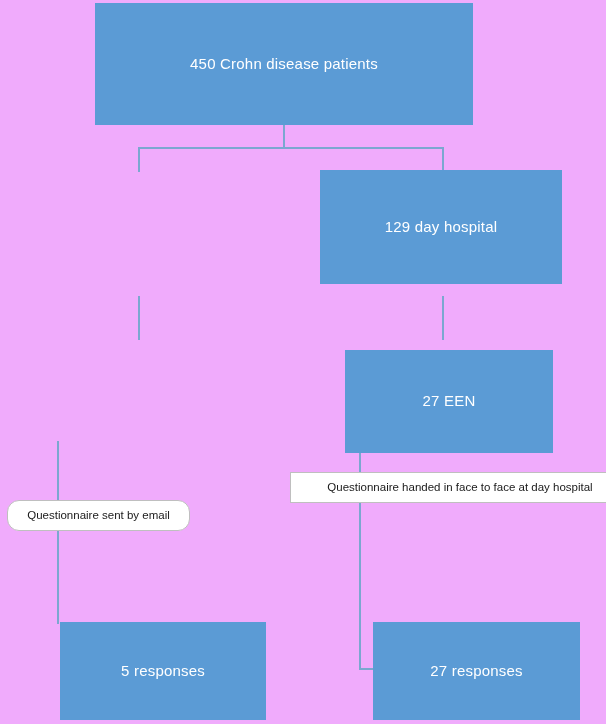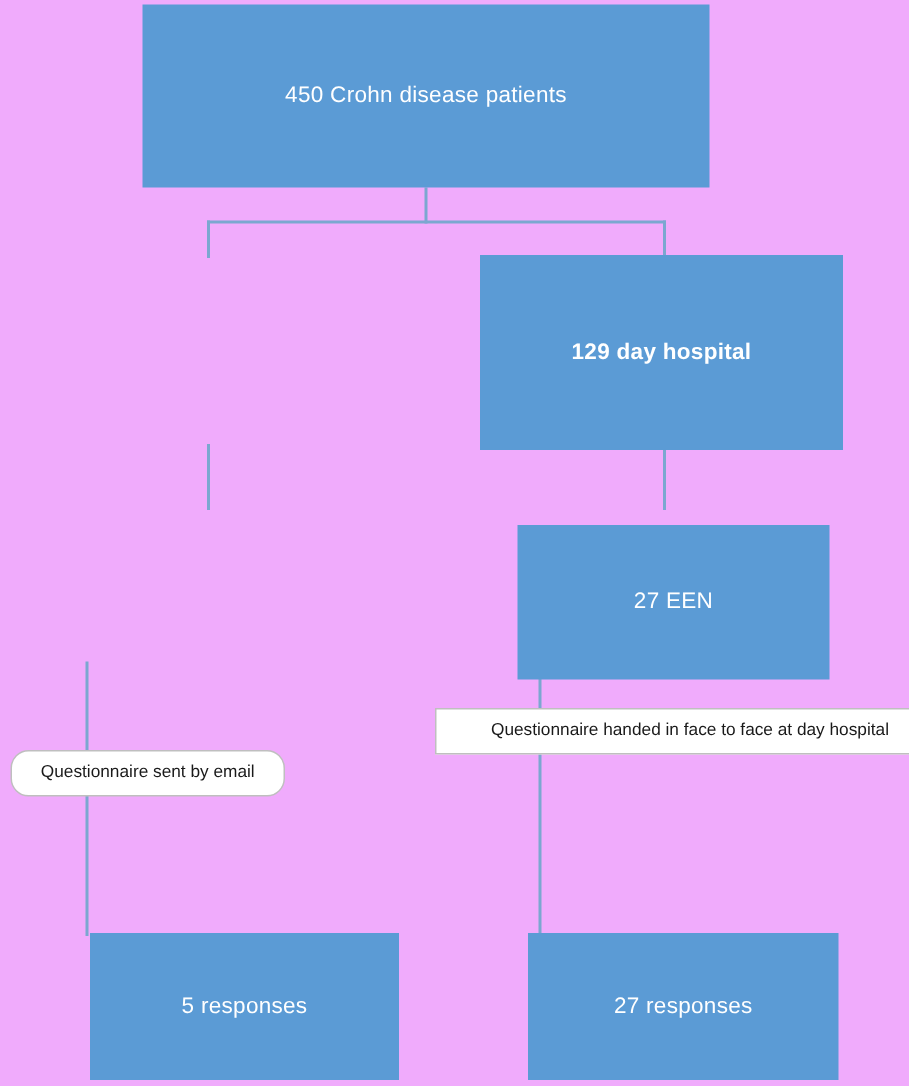--- a/index.html
+++ b/index.html
@@ -53,25 +53,25 @@
     background: #7BA7D0;
   }
   .conn-h {
     position: absolute;
     height: 2px;
     background: #7BA7D0;
   }
   
   .n-root      { left: 95px;  top: 3px;   width: 378px; height: 122px; }
   .n-outpat    { left: 0px;   top: 170px; width: 276px; height: 126px; }
-  .n-dayhosp   { left: 320px; top: 170px; width: 242px; height: 130px; font-weight: bold; }
+  .n-dayhosp   { left: 320px; top: 170px; width: 242px; height: 114px; }
   .n-een-left  { left: 34px;  top: 338px; width: 209px; height: 103px; }
   .n-een-right { left: 345px; top: 350px; width: 208px; height: 103px; }
   .n-resp-left { left: 60px;  top: 622px; width: 206px; height: 98px;  }
-  .n-resp-right{ left: 352px; top: 622px; width: 207px; height: 98px;  }
+  .n-resp-right{ left: 373px; top: 622px; width: 207px; height: 98px;  }
   
   .l-email { left: 7px;   top: 500px; width: 183px; height: 31px; border-radius: 12px; }
   .l-face  { left: 290px; top: 472px; width: 340px; height: 31px; }
   
   .c-root-stem    { left: 283px; top: 125px; height: 24px; }
   .c-root-bar     { left: 138px; top: 147px; width: 306px; }
   .c-branch-left  { left: 138px; top: 147px; height: 25px; }
   .c-branch-right { left: 442px; top: 147px; height: 25px; }
   .c-out-een      { left: 138px; top: 296px; height: 44px; }
   .c-day-een      { left: 442px; top: 296px; height: 44px; }

